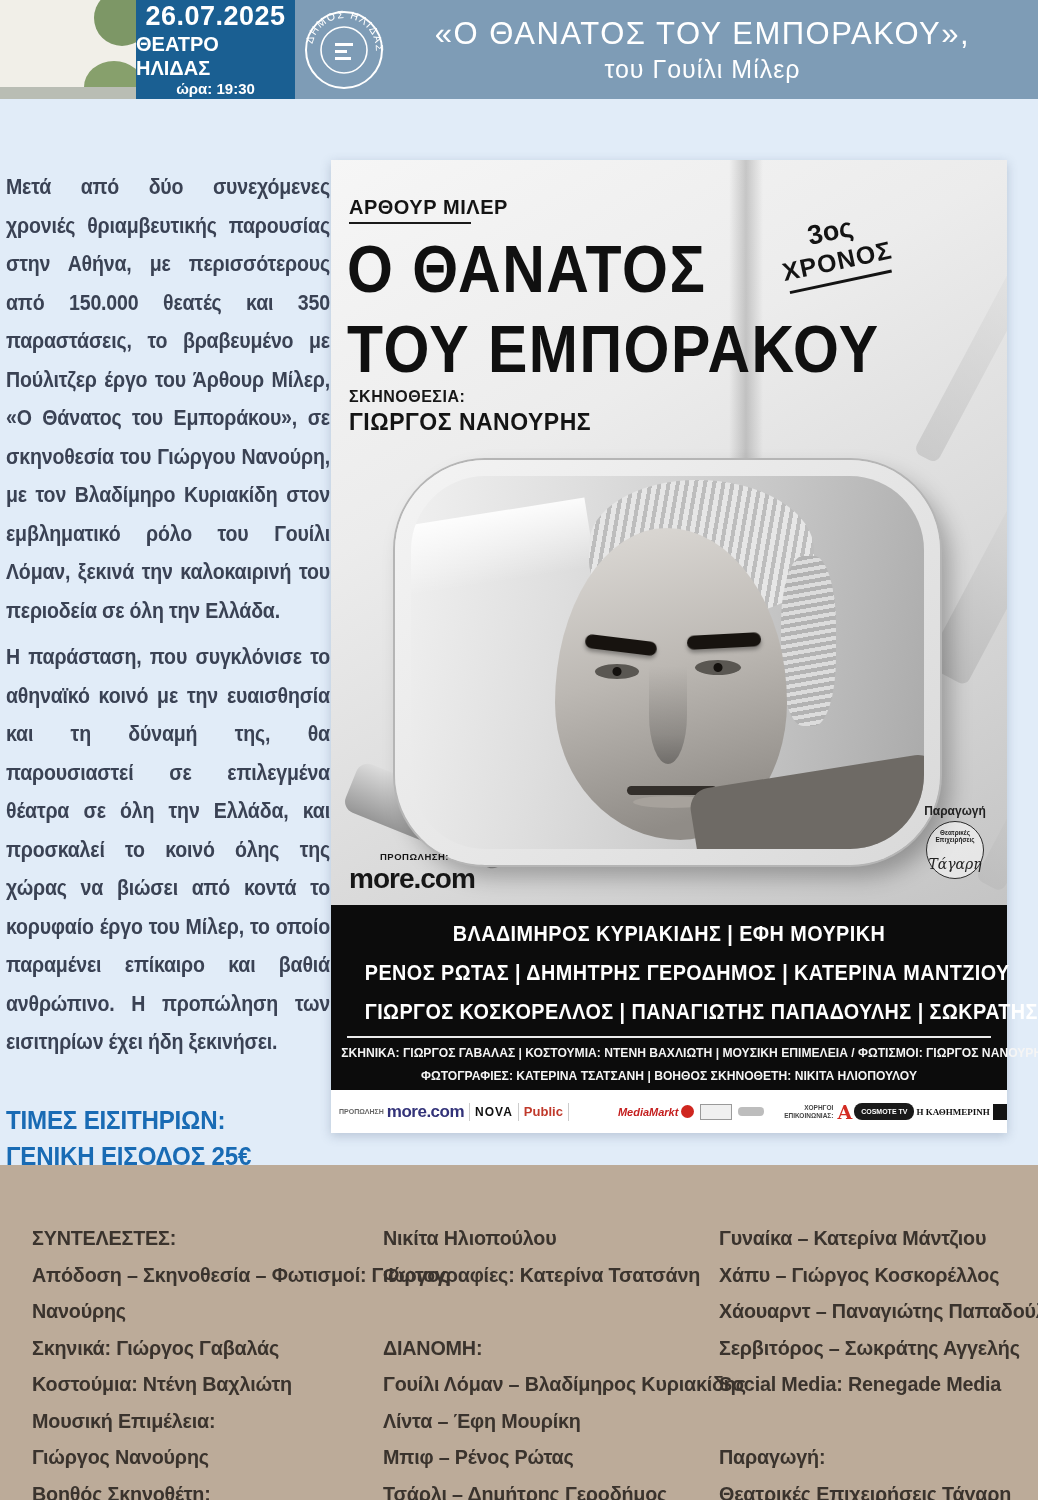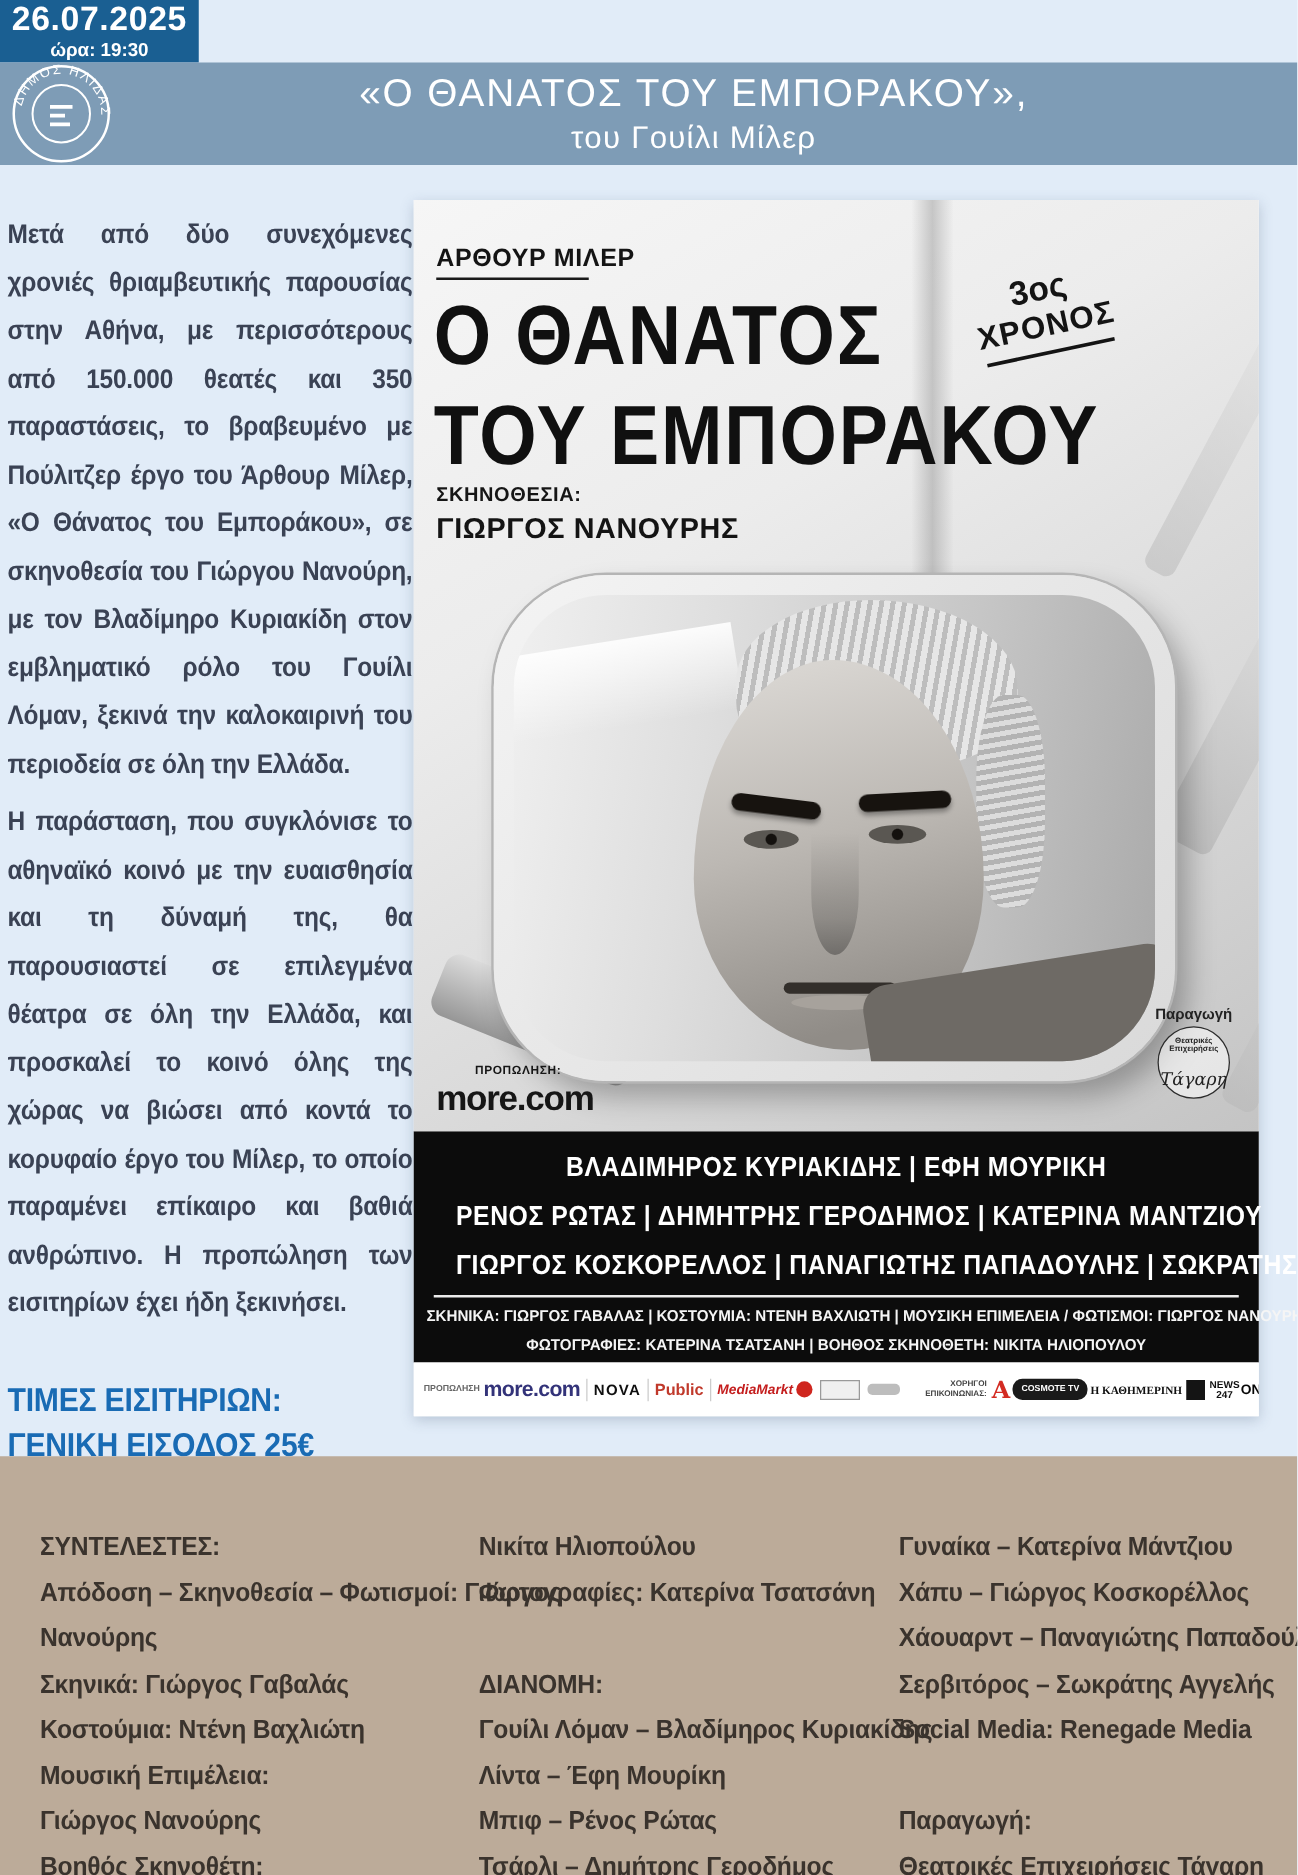--- a/index.html
+++ b/index.html
@@ -1,20 +1,20 @@
 <!DOCTYPE html>
 <html><head>
 <meta charset="utf-8">
 <style>
   html,body{margin:0;padding:0;}
   .page{position:relative;width:1038px;height:1500px;background:#e1ecf8;overflow:hidden;
         font-family:"Liberation Sans",sans-serif;}
 
   
-  .header{position:absolute;top:0;left:0;width:1038px;height:99px;display:flex;flex-direction:column;}
+  .header{position:absolute;top:0;left:0;width:1038px;height:99px;display:flex;}
   .h-photo{position:relative;width:136px;height:99px;overflow:hidden;
            background:linear-gradient(115deg,#c8cfc0 0%,#e9e7df 45%,#9fae8d 100%);}
   .h-photo .ring{position:absolute;left:-66px;top:-58px;width:198px;height:192px;border-radius:50%;
            border:28px solid #7d4f35;background:#f1efe8;
            box-shadow:inset 0 0 0 5px #5e3a27,0 0 0 5px #95735a;transform:rotate(18deg);}
   .h-photo .grass1{position:absolute;right:-14px;top:-10px;width:56px;height:56px;border-radius:50%;background:#7d9766;}
   .h-photo .grass2{position:absolute;right:-8px;bottom:-14px;width:60px;height:52px;border-radius:50%;background:#87a06c;}
   .h-photo .path{position:absolute;left:0;bottom:0;width:100%;height:12px;background:#b9bdb4;}
   .h-date{width:159px;height:99px;background:#1a5f92;color:#fff;display:flex;flex-direction:column;
           align-items:center;justify-content:center;line-height:1.18;}
@@ -111,21 +111,21 @@
 
   
   .sp{width:676px;height:43px;background:#fff;display:flex;align-items:center;padding:0 8px;
       box-sizing:border-box;overflow:hidden;}
   .sp>*{flex:none;}
   .sp-label{font-size:7px;color:#666;font-weight:700;margin-right:3px;}
   .sp-morecom{font-size:17px;font-weight:900;color:#333379;letter-spacing:-0.5px;}
   .sp-sep{width:1px;height:18px;background:#ccc;margin:0 5px;}
   .sp-nova{font-size:12px;font-weight:900;color:#0f0f0f;letter-spacing:1px;}
   .sp-public{font-size:13px;font-weight:700;color:#c0392b;}
-  .sp-mm{font-size:11px;font-weight:800;font-style:italic;color:#c41e1e;}
+  .sp-mm{font-size:11px;font-weight:800;font-style:italic;color:#c41e1e;margin-left:44px;}
   .chip{margin:0 3px;}
   .chip-red{width:13px;height:13px;border-radius:50%;background:#cf261f;}
   .chip-box{width:30px;height:14px;background:#f0f0f0;border:1px solid #9a9a9a;}
   .chip-gray{width:26px;height:9px;background:#9a9a9a;opacity:.65;border-radius:4px;}
   .sp-media-label{width:56px;font-size:6.5px;line-height:7.5px;color:#444;font-weight:700;
       margin-left:10px;margin-right:4px;text-align:right;}
   .sp-alpha{font-size:19px;font-weight:900;color:#d32b22;font-family:"DejaVu Serif",serif;}
   .sp-cosmote{background:#1a1a1a;color:#fff;font-size:7px;font-weight:700;padding:5px 7px;border-radius:8px;margin:0 2px;}
   .sp-kath{font-size:9px;font-weight:700;color:#101010;font-family:"Liberation Serif",serif;}
   .chip-dark{width:15px;height:16px;background:#141414;}
@@ -147,20 +147,21 @@
 
   <div class="header">
     <div class="h-photo">
       <div class="ring"></div>
       <div class="grass1"></div>
       <div class="grass2"></div>
       <div class="path"></div>
     </div>
     <div class="h-date">
       <div class="d1">26.07.2025</div>
+      <div class="d2">ΘΕΑΤΡΟ ΗΛΙΔΑΣ</div>
       <div class="d3">ώρα: 19:30</div>
     </div>
     <div class="h-right">
       <svg class="h-logo" width="82" height="82" viewBox="0 0 82 82">
         <circle cx="41" cy="41" r="38" fill="none" stroke="#ffffff" stroke-width="2"></circle>
         <circle cx="41" cy="41" r="23" fill="none" stroke="#ffffff" stroke-width="1.6"></circle>
         <path id="logoArc" d="M 9,41 A 32,32 0 0 1 73,41" fill="none"></path>
         <text font-size="10.5" fill="#ffffff" font-family="Liberation Sans, sans-serif" letter-spacing="1.5">
           <textPath href="#logoArc" startOffset="6">ΔΗΜΟΣ ΗΛΙΔΑΣ</textPath>
         </text>

